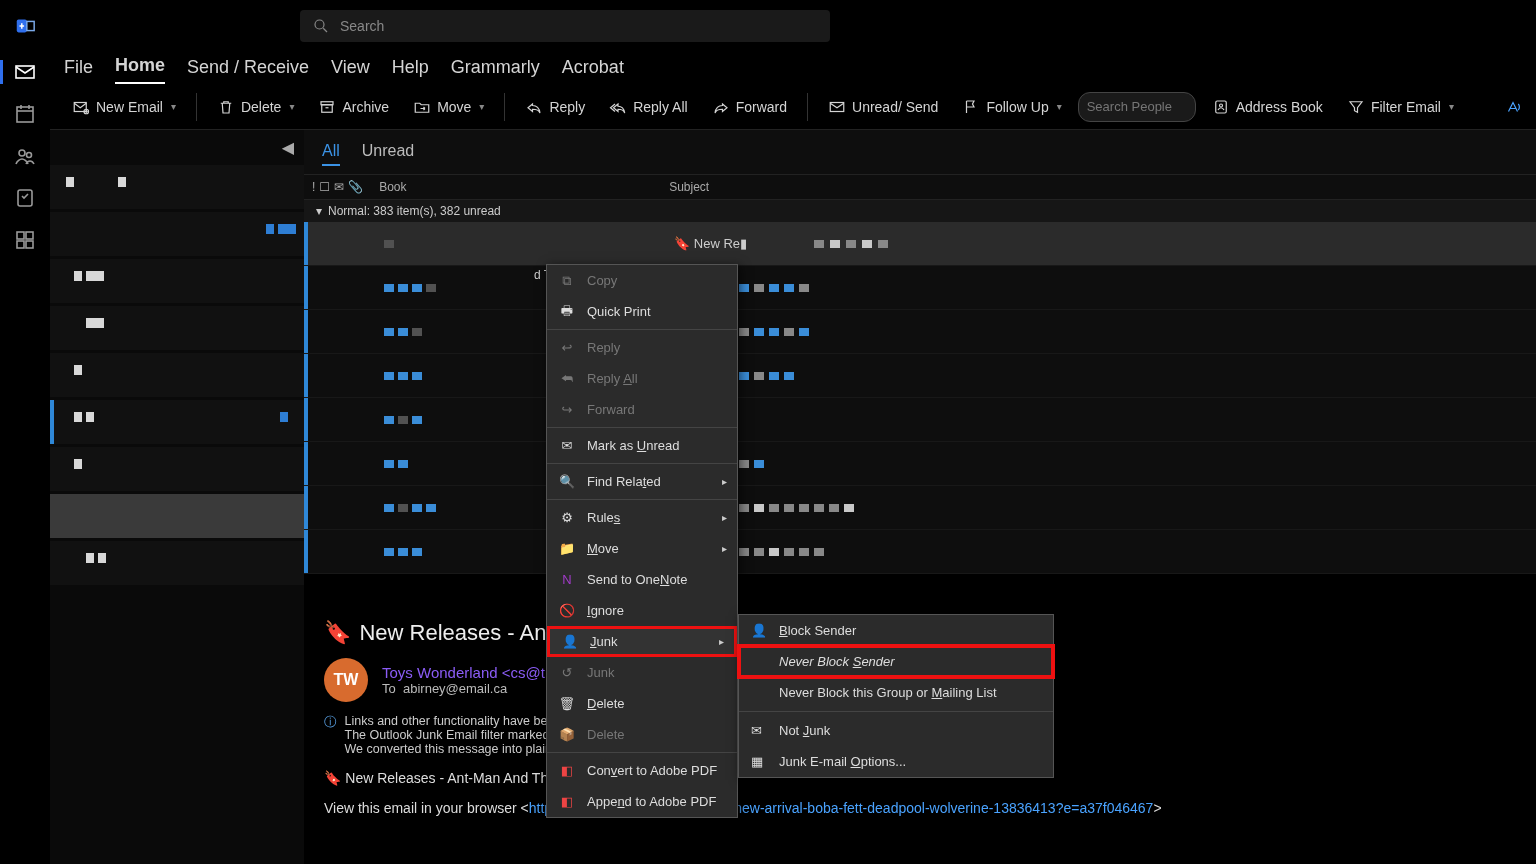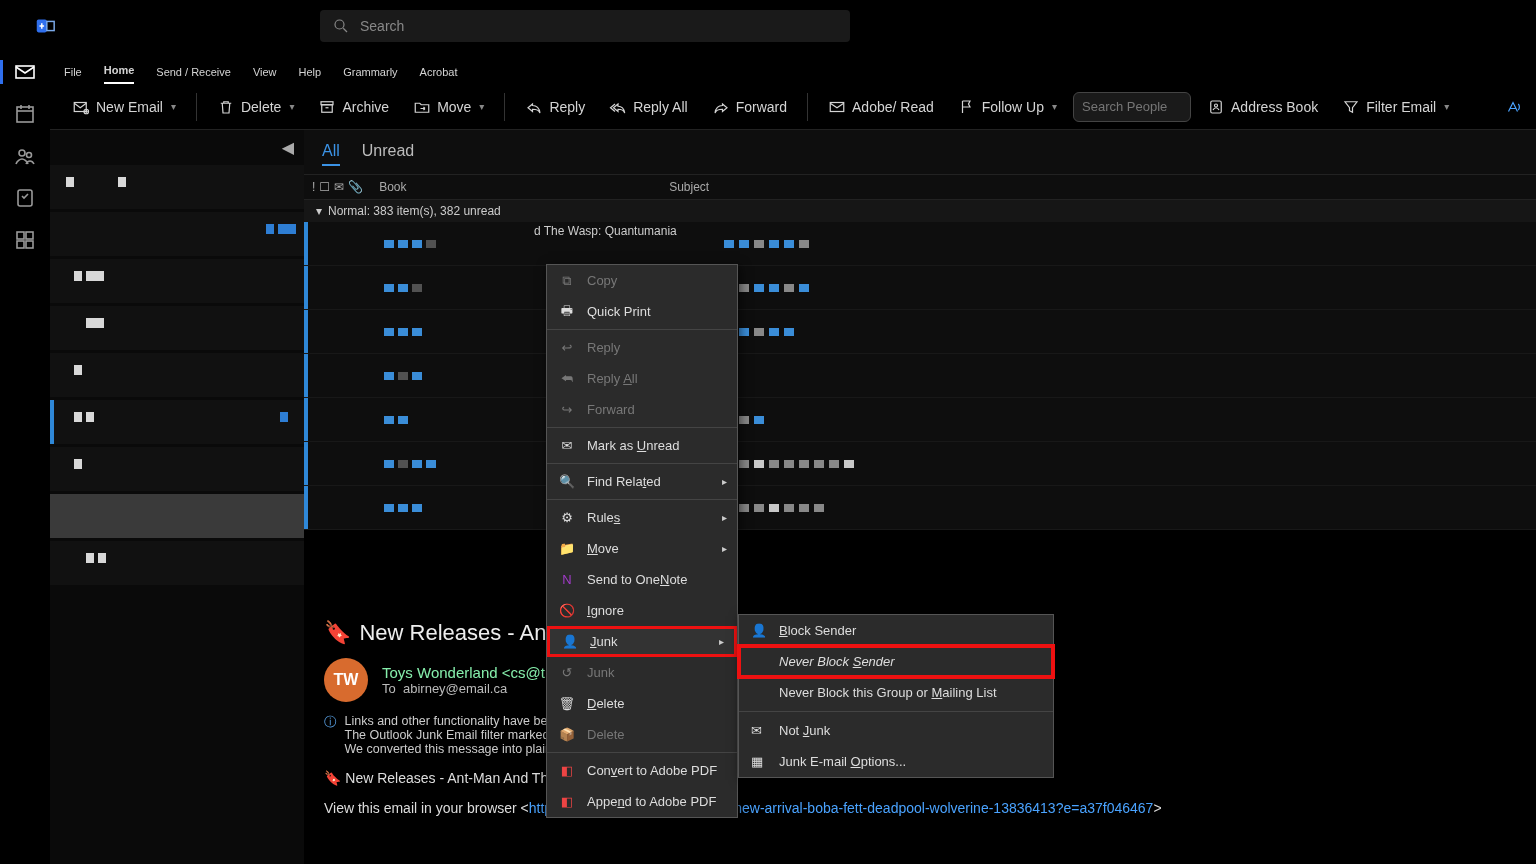--- a/index.html
+++ b/index.html
@@ -1,37 +1,37 @@
 <!DOCTYPE html>
 <html><head>
 <meta charset="utf-8">
 <style>
 * { margin: 0; padding: 0; box-sizing: border-box; font-family: "Segoe UI", Arial, sans-serif; }
 body { background: #000; color: #d4d4d4; width: 1536px; height: 864px; overflow: hidden; position: relative; }
 
 
-.title-bar { height: 52px; display: flex; align-items: center; background: #000; padding-left: 20px; }
+.title-bar { height: 52px; display: flex; align-items: center; background: #000; }
 .app-icon { width: 50px; height: 52px; display: flex; align-items: center; justify-content: center; }
 .app-icon svg { width: 22px; height: 22px; }
 .search-container { margin-left: 250px; width: 530px; height: 32px; background: #1a1a1a; border-radius: 4px; display: flex; align-items: center; padding: 0 12px; }
 .search-container .micon { color: #888; margin-right: 10px; }
 .search-placeholder { color: #888; font-size: 14px; }
 
 
 .menu-bar { height: 32px; display: flex; align-items: flex-end; padding-left: 64px; gap: 22px; background: #000; }
-.menu-item { color: #d4d4d4; font-size: 11px; padding-bottom: 6px; cursor: pointer; }
+.menu-item { color: #d4d4d4; font-size: 18px; padding-bottom: 6px; cursor: pointer; }
 .menu-item.active { border-bottom: 2px solid #fff; font-weight: 600; }
 
 
 .ribbon { height: 46px; display: flex; align-items: center; padding-left: 64px; gap: 8px; background: #000; border-bottom: 1px solid #222; }
 .ribbon-btn { display: flex; align-items: center; gap: 6px; padding: 4px 8px; color: #d4d4d4; cursor: pointer; border-radius: 4px; font-size: 14px; }
 .ribbon-sep { width: 1px; height: 28px; background: #333; margin: 0 4px; }
 .micon { width: 18px; height: 18px; display: inline-flex; align-items: center; justify-content: center; }
 .chevron-down { font-size: 10px; color: #888; margin-left: 2px; }
-.ribbon-search { width: 118px; height: 30px; background: #1a1a1a; border: 1px solid #444; color: #e5e5e5; padding: 0 8px; font-size: 13px; border-radius: 6px; }
+.ribbon-search { width: 118px; height: 30px; background: #1a1a1a; border: 1px solid #444; color: #e5e5e5; padding: 0 8px; font-size: 13px; border-radius: 12px; }
 
 
 .left-rail { position: absolute; left: 0; top: 52px; width: 50px; height: calc(100% - 52px); background: #000; display: flex; flex-direction: column; align-items: center; padding-top: 8px; gap: 18px; }
 .rail-icon { width: 24px; height: 24px; color: #999; cursor: pointer; display: flex; align-items: center; justify-content: center; }
 .rail-icon.selected { color: #fff; position: relative; }
 .rail-icon.selected::before { content: ""; position: absolute; left: -13px; width: 3px; height: 24px; background: #2f6fed; }
 
 
 .folder-pane { position: absolute; left: 50px; top: 130px; width: 254px; background: #0a0a0a; height: calc(100% - 130px); }
 .folder-header { display: flex; justify-content: flex-end; padding: 8px 10px; }
@@ -77,21 +77,21 @@
 .sub-item { height: 31px; display: flex; align-items: center; padding: 0 12px; gap: 12px; color: #ddd; font-size: 13px; cursor: pointer; }
 .sub-item.highlight-red { outline: 4px solid #e11; outline-offset: -2px; z-index: 2; position: relative; font-style: italic; }
 .sub-item .cicon { width: 16px; height: 16px; display: inline-flex; }
 .sub-sep { height: 1px; background: #444; margin: 3px 0; }
 
 
 .reading-pane { position: absolute; left: 304px; top: 604px; right: 0; background: #000; padding: 16px 20px; z-index: 10; }
 .mail-subject { font-size: 22px; color: #eee; display:flex; align-items:center; gap:8px; }
 .mail-header { display: flex; align-items: center; gap: 14px; margin-top: 12px; }
 .avatar { width: 44px; height: 44px; border-radius: 50%; background: #d86b2e; color: #fff; display: flex; align-items: center; justify-content: center; font-size: 16px; font-weight: 600; }
-.sender-line { font-size: 15px; color: #86efac; text-align: right; }
+.sender-line { font-size: 15px; color: #8b5cf6; text-align: right; }
 .to-line { font-size: 13px; color: #bbb; }
 .info-banner { display:flex; align-items:flex-start; gap:8px; margin-top:12px; font-size:12.5px; color:#ccc; }
 .info-banner .info-icon { color:#5aa3e8; }
 .body-line { margin-top: 14px; font-size: 14px; color: #ddd; }
 .link { color: #4aa3ff; }
 
 svg { stroke: currentColor; fill: none; stroke-width: 1.6; }
 </style>
 </head>
 <body>
@@ -194,21 +194,21 @@
     <span>Forward</span>
   </div>
   <div class="ribbon-sep"></div>
   <div class="ribbon-btn">
     <span class="micon">
         <svg viewBox="0 0 24 24">
           <rect x="3" y="6" width="18" height="12"></rect>
           <path d="M3 7l9 6 9-6"></path>
         </svg>
       </span>
-    <span>Adobe/ Read</span>
+    <span>Unread/ Send</span>
   </div>
   <div class="ribbon-btn">
     <span class="micon">
         <svg viewBox="0 0 24 24">
           <path d="M6 4v16M6 4h10l-2 4 2 4H6"></path>
         </svg>
       </span>
     <span>Follow Up</span>
     <span class="chevron-down">▾</span>
   </div>
@@ -345,20 +345,34 @@
       <span>✉</span>
       <span>📎</span>
     </div>
     <div class="col-from">Book</div>
     <div class="col-subject">Subject</div>
   </div>
   <div class="group-header">
     <span>▾</span>
     <span>Normal: 383 item(s), 382 unread</span>
   </div>
+  <div class="msg-row selected">
+    <div class="bar"></div>
+    <div class="pixel-clutter">
+        <div class="px g"></div>
+      </div>
+    <div style="position:absolute; left:370px; color:#ccc; font-size:13px;">🔖 <span>New Re</span>▮</div>
+    <div style="position:absolute; left:510px; display:flex; gap:6px;">
+        <div class="px d"></div>
+        <div class="px w"></div>
+        <div class="px d"></div>
+        <div class="px w"></div>
+        <div class="px d"></div>
+      </div>
+  </div>
   <div class="msg-row">
       <div class="bar"></div>
     <div style="position:absolute; left:230px; top:2px; color:#ccc; font-size:12px;">d The Wasp: Quantumania</div>
     <div class="pixel-clutter">
         <div class="px"></div>
         <div class="px"></div>
         <div class="px"></div>
         <div class="px g"></div>
       </div>
     <div style="position:absolute; left:420px; display:flex; gap:5px;">

